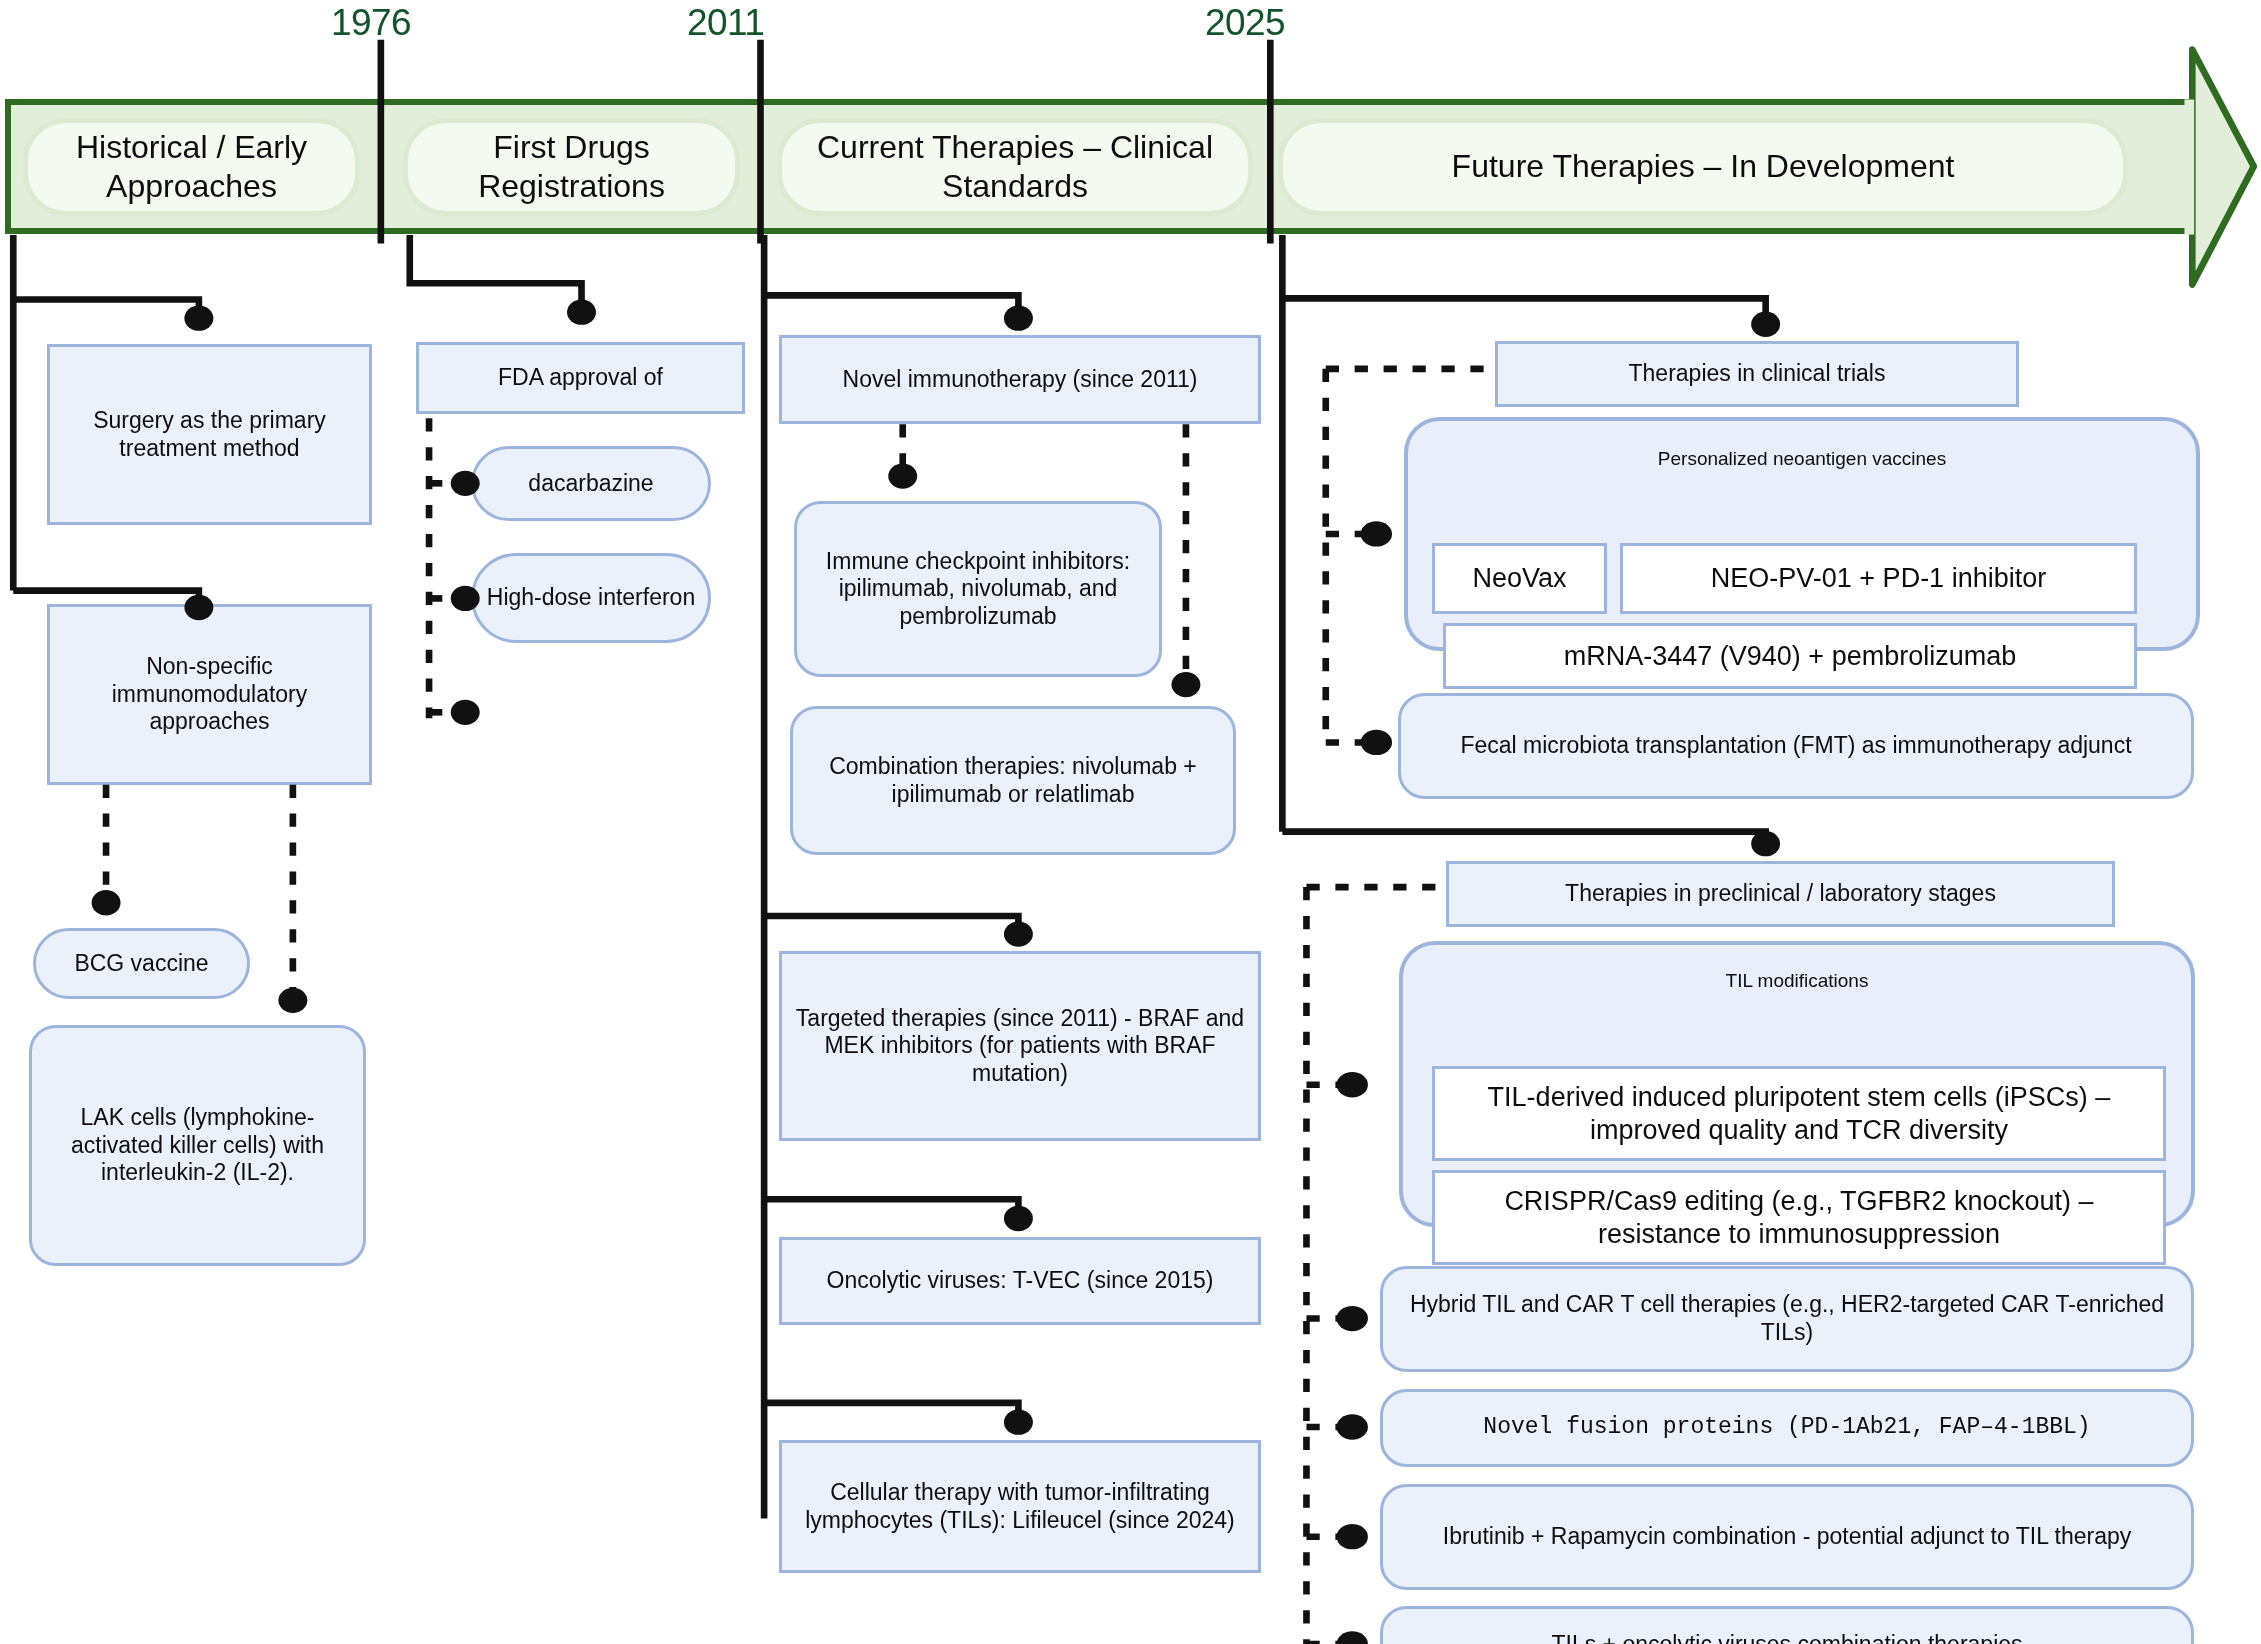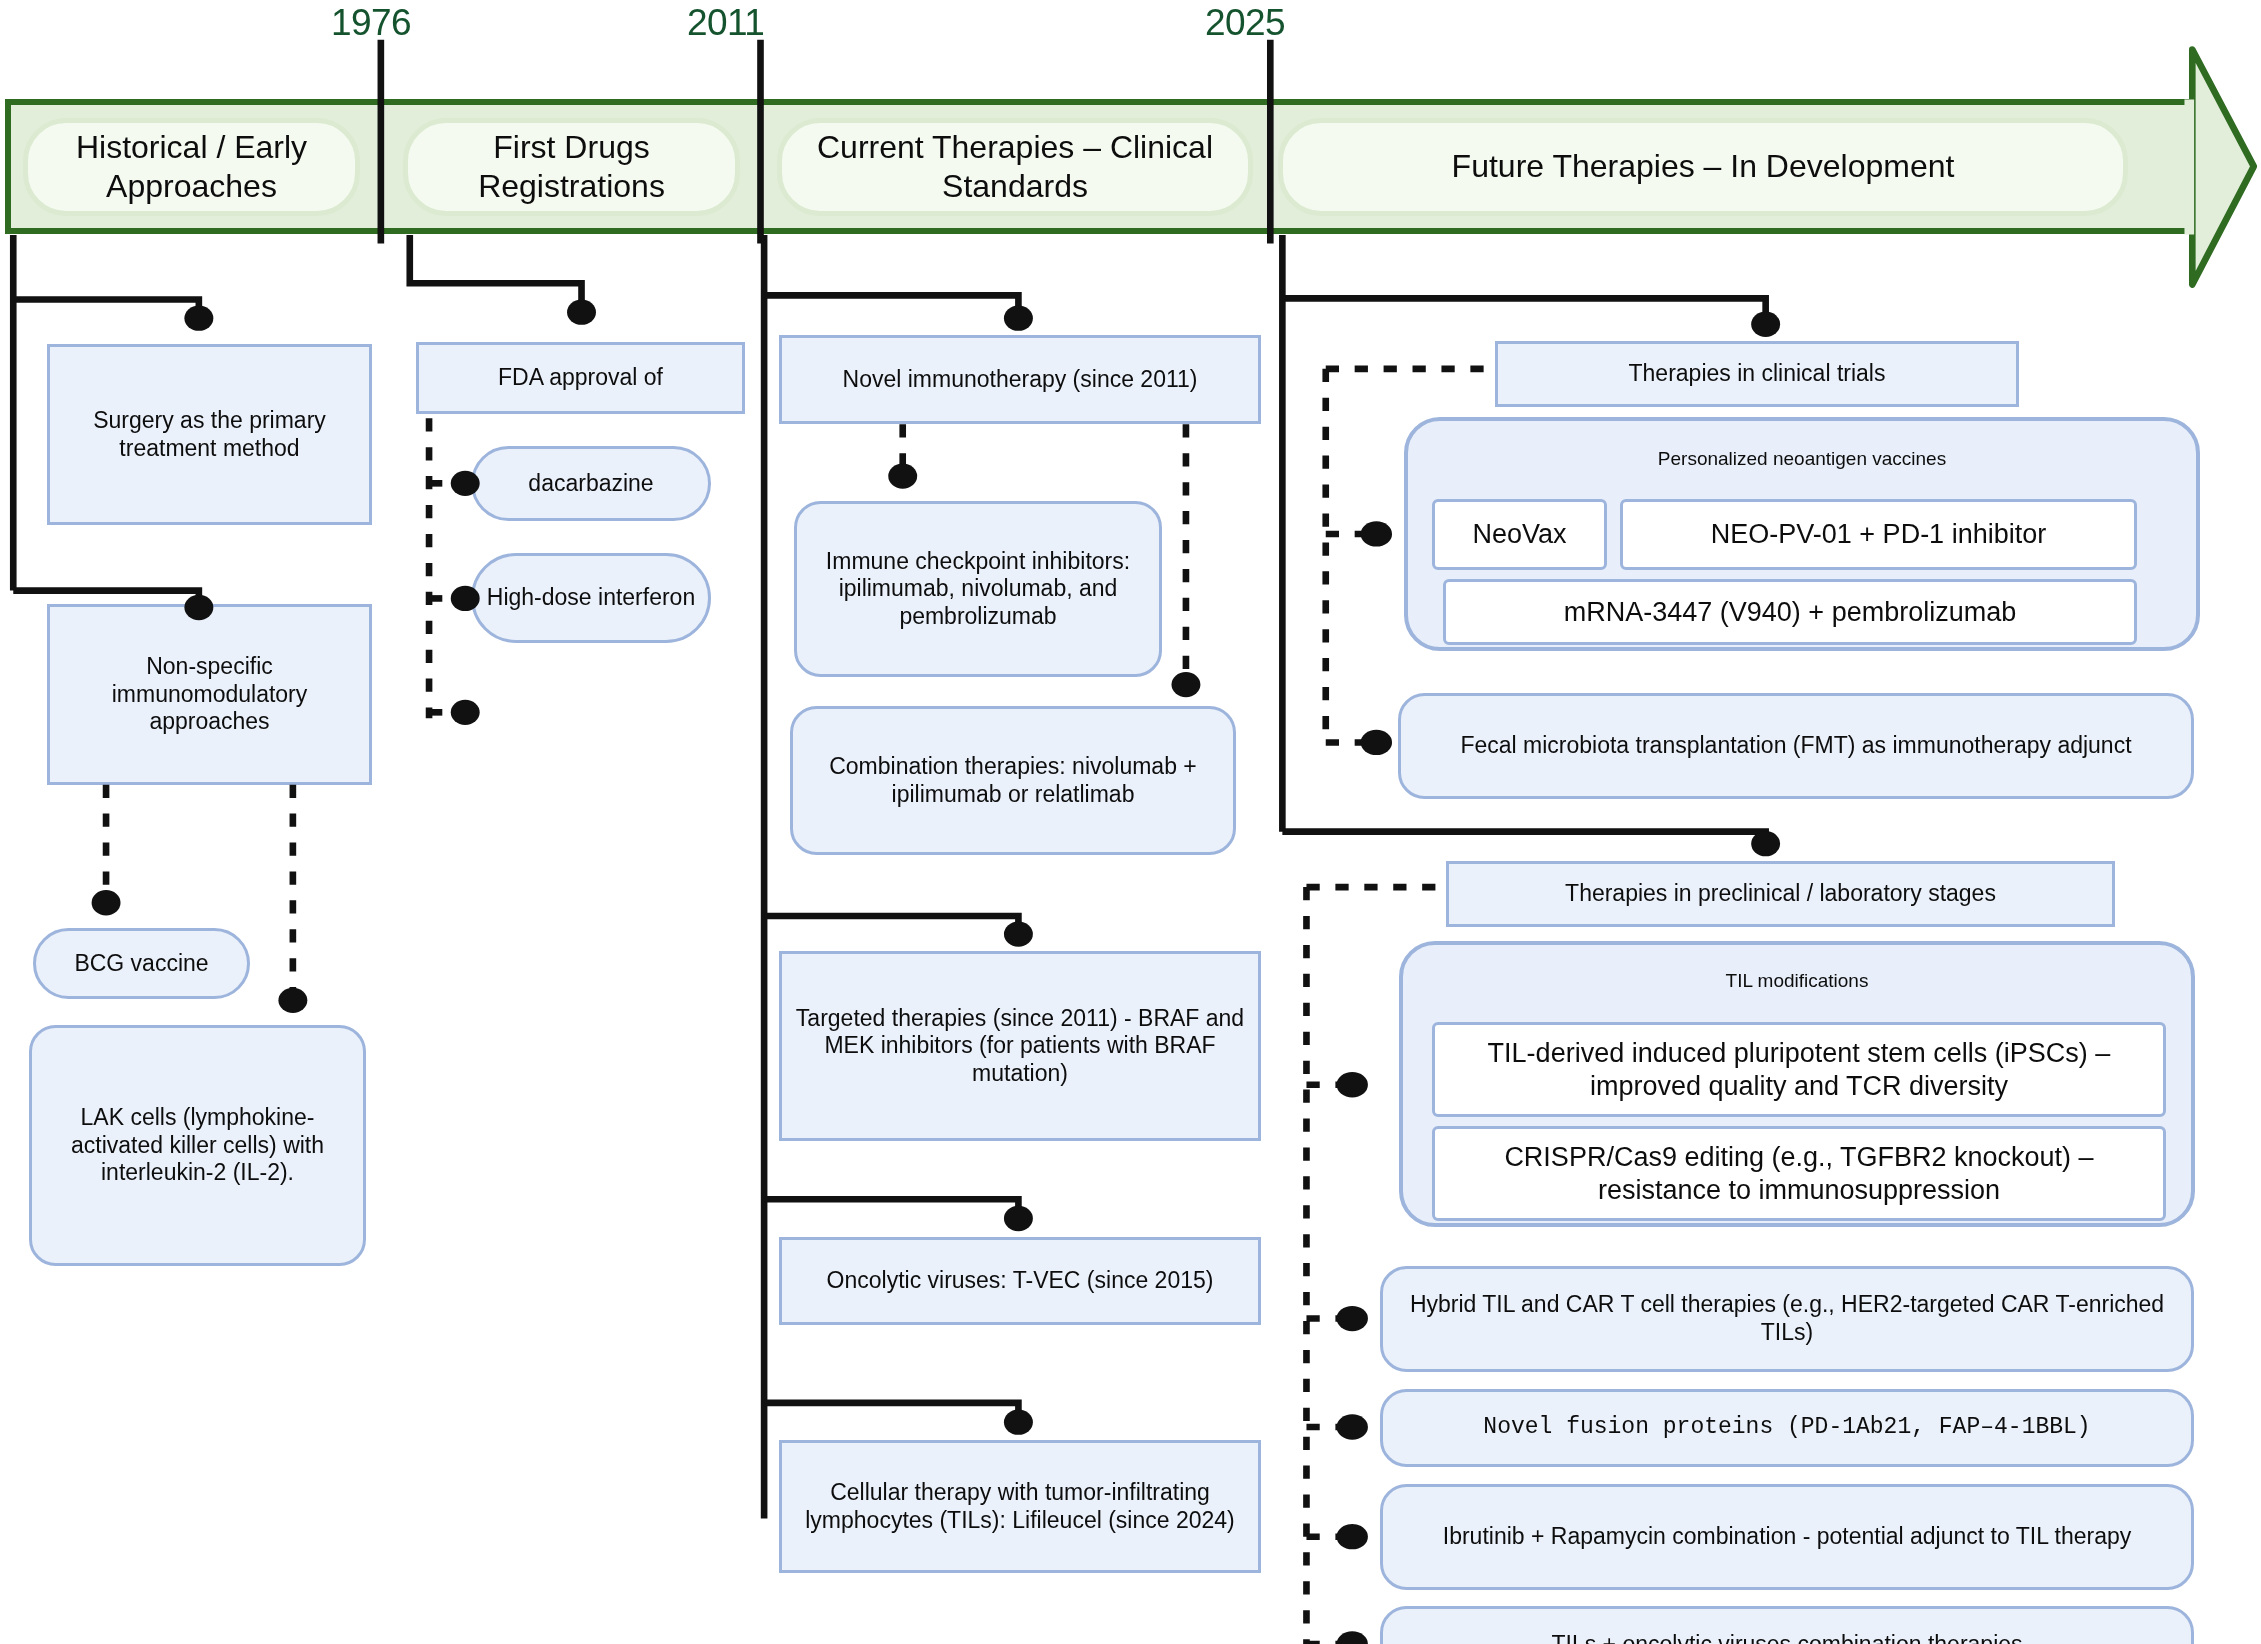--- a/index.html
+++ b/index.html
@@ -55,23 +55,23 @@
     background:#e8effa;
     border:4.2px solid #9db4dc;
     border-radius:36px;
   }
   .grouptitle{
     position:absolute;left:0;width:100%;text-align:center;
     font-size:19px;color:#0d0d0d;line-height:1.2;
   }
   .subnode{
     position:absolute;box-sizing:border-box;
-    background:#ffffff;border:3.6px solid #9db4dc;border-radius:6px;
+    background:#ffffff;border:3.6px solid #9db4dc;border-radius:0;
     display:flex;align-items:center;justify-content:center;text-align:center;
-    font-size:27px;line-height:1.2;color:#0d0d0d;padding:1.2px 6px;
+    font-size:27px;line-height:1.2;color:#0d0d0d;padding:1.2px 6px;margin-top:44px;
   }
 </style>
 </head>
 <body>
 
 <div id="stage">
 
   <div class="yearlbl" style="left:331px;top:3.6px;">1976</div>
   <div class="yearlbl" style="left:687px;top:3.6px;">2011</div>
   <div class="yearlbl" style="left:1205px;top:3.6px;">2025</div>

